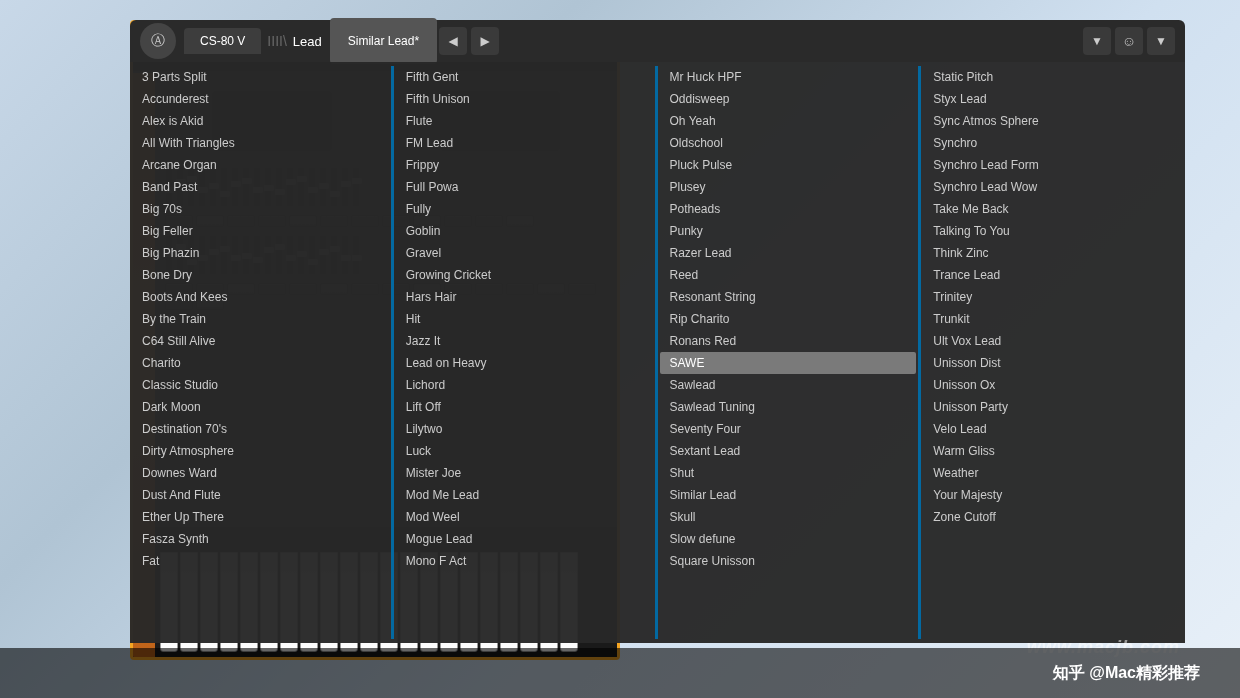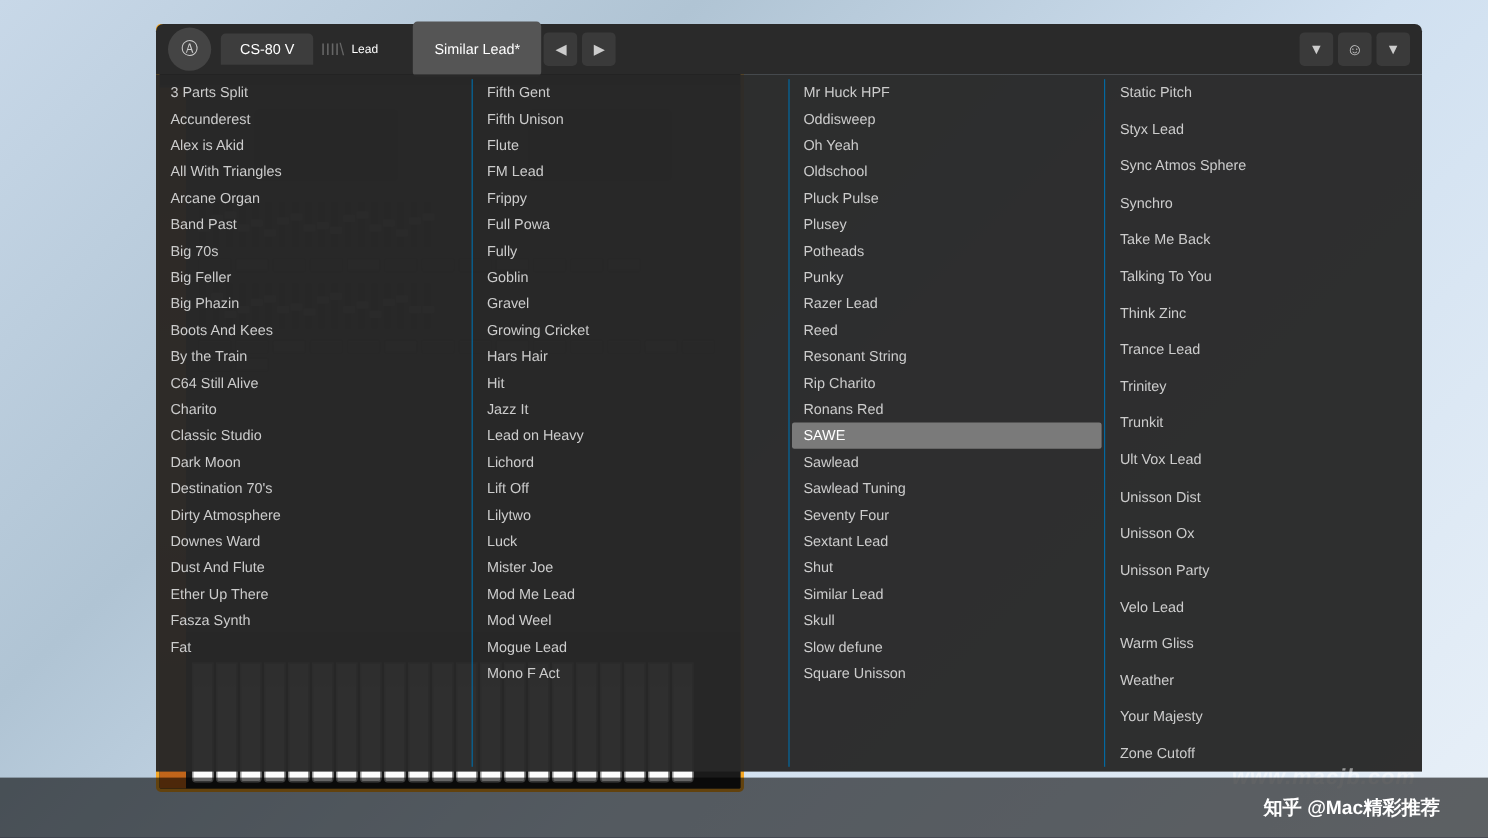--- a/index.html
+++ b/index.html
@@ -221,22 +221,22 @@
 
     .tb-divider {
       color: #666;
       margin: 0 6px;
       font-size: 14px;
       text-align: right;
     }
 
     .tb-preset-name {
       color: #fff;
-      font-size: 10px;
-      margin-right: 29px;
+      font-size: 13px;
+      margin-right: 8px;
     }
 
     .tb-current-tab {
       background: #555;
       padding: 16px 18px;
       font-size: 12px;
       color: #fff;
       border-radius: 4px;
       cursor: pointer;
     }
@@ -276,27 +276,26 @@
       flex: 1;
       display: grid;
       grid-template-columns: repeat(4, 1fr);
       overflow-y: auto;
       padding: 4px 0;
     }
 
     .list-column {
       display: flex;
       flex-direction: column;
-      border-right: 1px solid #0369a1;
+      border-right: 3px solid #0369a1;
       padding: 0 2px;
     }
 
     .list-column:last-child {
       border-right: none;
-      justify-content: space-between;
     }
 
     .list-item {
       padding: 4px 10px;
       color: #ccc;
       font-size: 12px;
       cursor: pointer;
       white-space: nowrap;
       overflow: hidden;
       text-overflow: ellipsis;
@@ -614,20 +613,21 @@
   <div class="list-column">
         <div class="list-item">3 Parts Split</div>
         <div class="list-item">Accunderest</div>
         <div class="list-item">Alex is Akid</div>
         <div class="list-item">All With Triangles</div>
         <div class="list-item">Arcane Organ</div>
         <div class="list-item">Band Past</div>
         <div class="list-item">Big 70s</div>
         <div class="list-item">Big Feller</div>
         <div class="list-item">Big Phazin</div>
+        <div class="list-item">Bone Dry</div>
         <div class="list-item">Boots And Kees</div>
         <div class="list-item">By the Train</div>
         <div class="list-item">C64 Still Alive</div>
         <div class="list-item">Charito</div>
         <div class="list-item">Classic Studio</div>
         <div class="list-item">Dark Moon</div>
         <div class="list-item">Destination 70's</div>
         <div class="list-item">Dirty Atmosphere</div>
         <div class="list-item">Downes Ward</div>
         <div class="list-item">Dust And Flute</div>
@@ -683,20 +683,22 @@
         <div class="list-item">Similar Lead</div>
         <div class="list-item">Skull</div>
         <div class="list-item">Slow defune</div>
         <div class="list-item">Square Unisson</div>
       </div>
       <div class="list-column">
         <div class="list-item">Static Pitch</div>
         <div class="list-item">Styx Lead</div>
         <div class="list-item">Sync Atmos Sphere</div>
         <div class="list-item">Synchro</div>
+        <div class="list-item">Synchro Lead Form</div>
+        <div class="list-item">Synchro Lead Wow</div>
         <div class="list-item">Take Me Back</div>
         <div class="list-item">Talking To You</div>
         <div class="list-item">Think Zinc</div>
         <div class="list-item">Trance Lead</div>
         <div class="list-item">Trinitey</div>
         <div class="list-item">Trunkit</div>
         <div class="list-item">Ult Vox Lead</div>
         <div class="list-item">Unisson Dist</div>
         <div class="list-item">Unisson Ox</div>
         <div class="list-item">Unisson Party</div>

